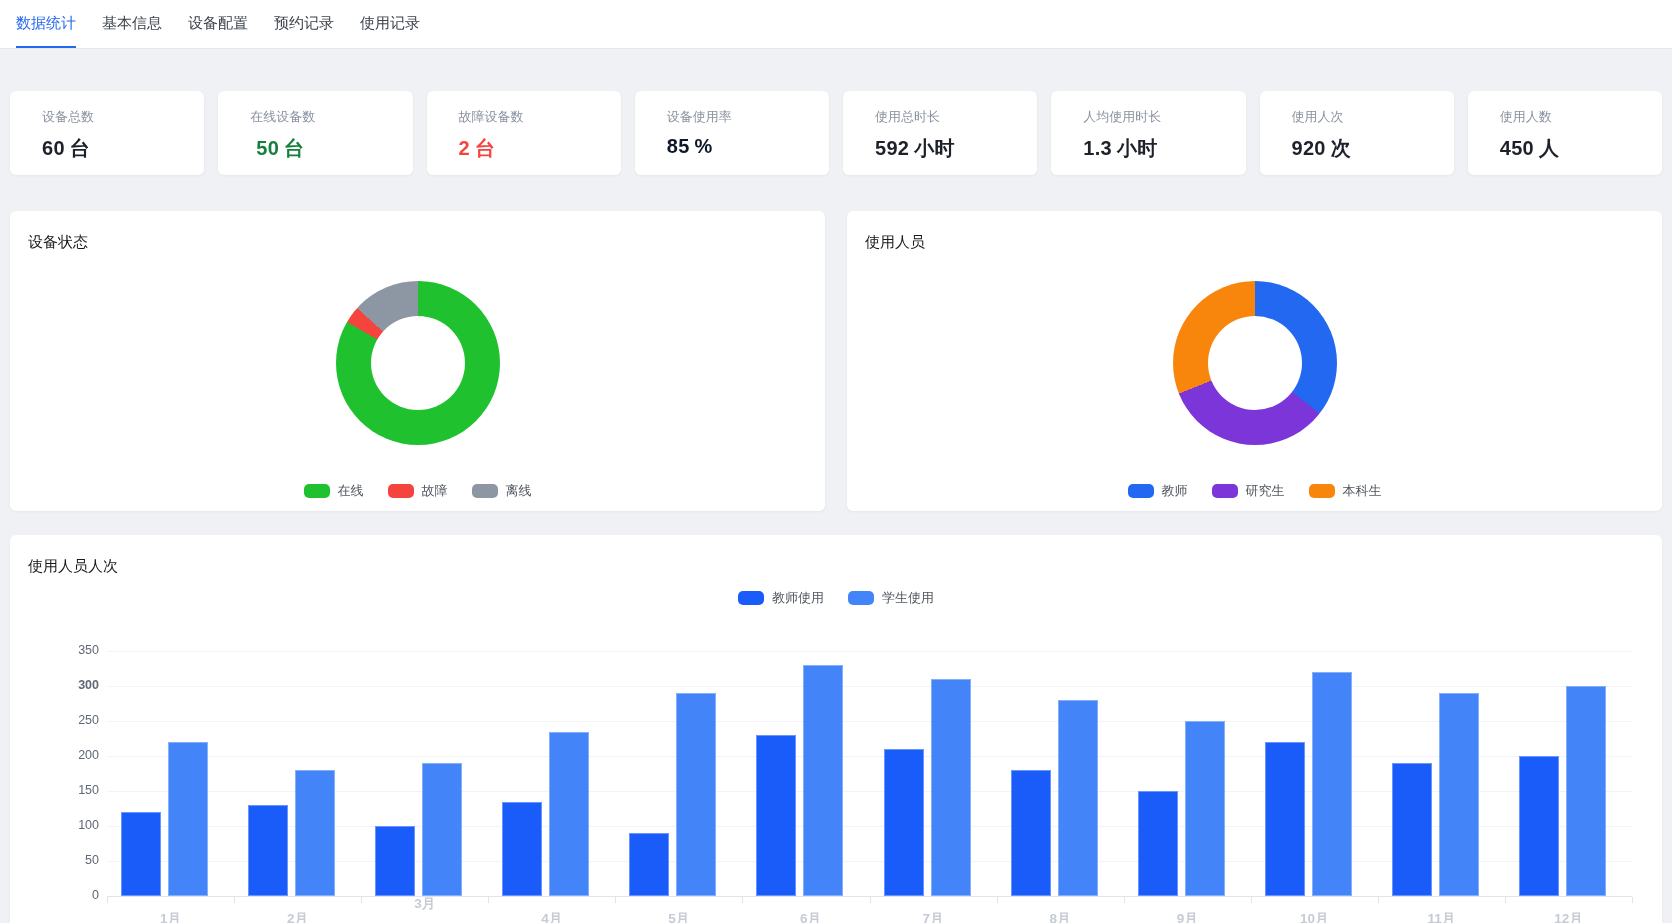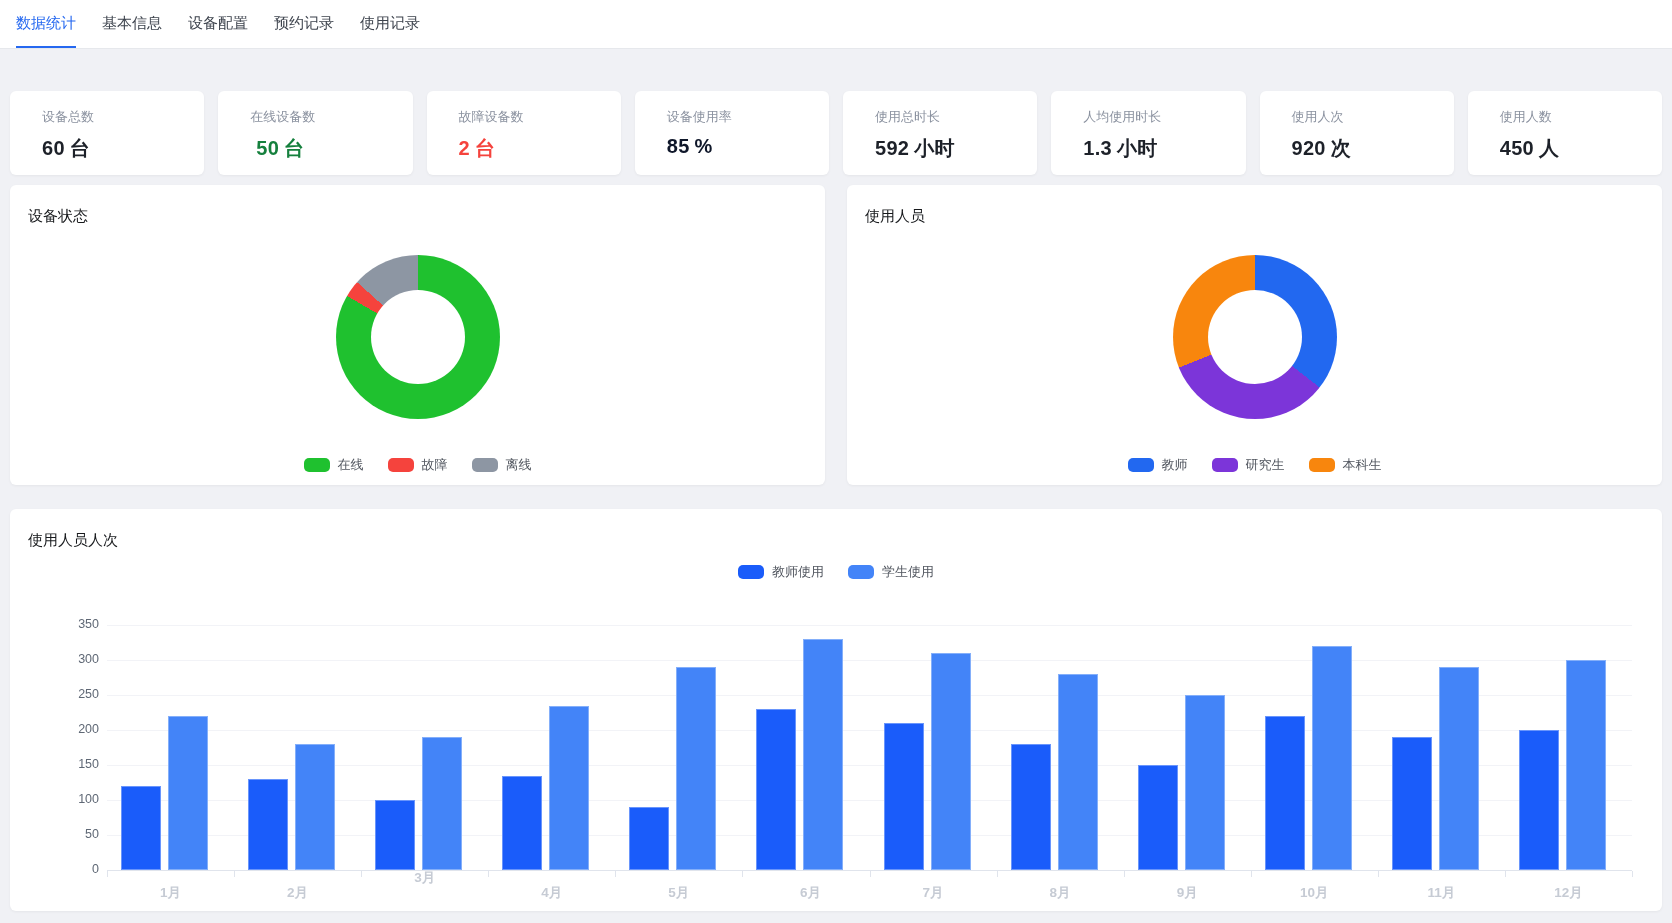--- a/index.html
+++ b/index.html
@@ -24,21 +24,21 @@
     display: flex; gap: 14px; margin: 42px 10px 0;
   }
   .card {
     flex: 1; height: 84px; background: #fff; border-radius: 6px;
     box-shadow: 0 1px 3px rgba(0,0,0,0.05); padding: 17px 32px;
   }
   .card .lbl { font-size: 13px; color: #8a919f; }
   .card .val { margin-top: 9px; font-size: 20px; font-weight: 700; letter-spacing: .3px; }
   .card .val .unit { margin-left: 5px; }
   
-  .row2 { display: flex; gap: 22px; margin: 10px 10px 0; }
+  .row2 { display: flex; gap: 22px; margin: 36px 10px 0; }
   .panel {
     background: #fff; border-radius: 6px; box-shadow: 0 1px 3px rgba(0,0,0,0.05);
     position: relative;
   }
   .row2 .panel { flex: 1; height: 300px; }
   .panel .ptitle {
     position: absolute; top: 22px; left: 18px;
     font-size: 15px; font-weight: 500; color: #17191c;
   }
   
@@ -184,21 +184,21 @@
       <div class="ylab" style="left: 29px; top: 318px;">50</div>
       <div class="gridline" style="left: 97px; width: 1525px; top: 291px;"></div>
       <div class="ylab" style="left: 29px; top: 283px;">100</div>
       <div class="gridline" style="left: 97px; width: 1525px; top: 256px;"></div>
       <div class="ylab" style="left: 29px; top: 248px;">150</div>
       <div class="gridline" style="left: 97px; width: 1525px; top: 221px;"></div>
       <div class="ylab" style="left: 29px; top: 213px;">200</div>
       <div class="gridline" style="left: 97px; width: 1525px; top: 186px;"></div>
       <div class="ylab" style="left: 29px; top: 178px;">250</div>
       <div class="gridline" style="left: 97px; width: 1525px; top: 151px;"></div>
-      <div class="ylab" style="left: 29px; top: 143px;">300</div>
+      <div class="ylab" style="left: 29px; top: 143px; font-weight: bold;">300</div>
       <div class="gridline" style="left: 97px; width: 1525px; top: 116px;"></div>
       <div class="ylab" style="left: 29px; top: 108px;">350</div>
       <div class="xtick" style="left: 97px; top: 362px;"></div>
       <div class="xtick" style="left: 224.083px; top: 362px;"></div>
       <div class="xtick" style="left: 351.167px; top: 362px;"></div>
       <div class="xtick" style="left: 478.25px; top: 362px;"></div>
       <div class="xtick" style="left: 605.333px; top: 362px;"></div>
       <div class="xtick" style="left: 732.417px; top: 362px;"></div>
       <div class="xtick" style="left: 859.5px; top: 362px;"></div>
       <div class="xtick" style="left: 986.583px; top: 362px;"></div>

